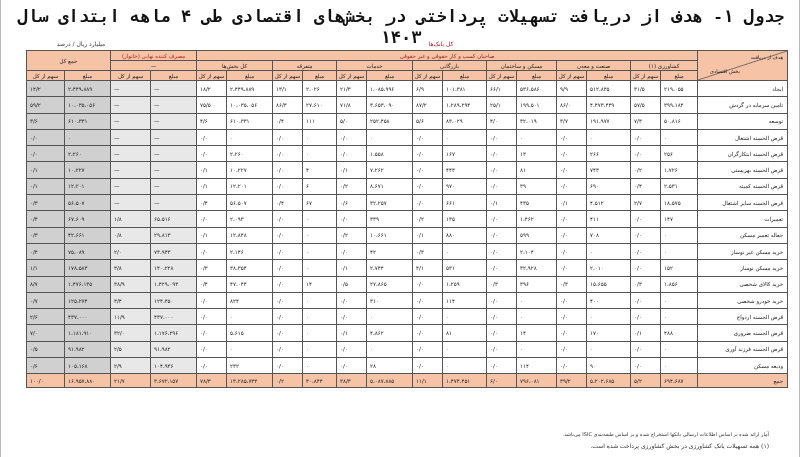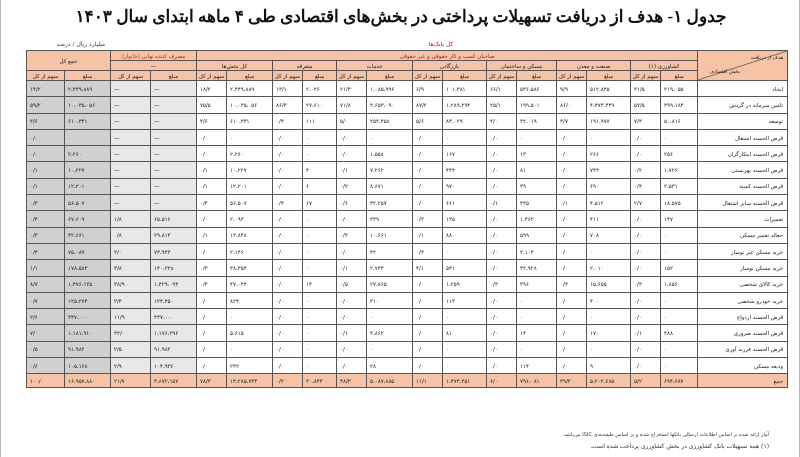--- a/index.html
+++ b/index.html
@@ -1,19 +1,19 @@
 <!DOCTYPE html>
 <html dir="rtl"><head>
 <meta charset="utf-8">
 <style>
   * { box-sizing: border-box; margin: 0; padding: 0; }
   html, body { width: 800px; height: 457px; background: #ffffff; overflow: hidden; }
   body { font-family: "DejaVu Sans", sans-serif; color: #222; position: relative; }
   .page { position: absolute; left: 0; top: 0; width: 800px; height: 457px; border-left: 1px solid #bbb; border-right: 1px solid #bbb; }
-  .title { position: absolute; top: 6px; left: 0; width: 800px; text-align: center; font-size: 17px; font-weight: bold; color: #111; font-family: Liberation Serif, serif; }
+  .title { position: absolute; top: 6px; left: 0; width: 800px; text-align: center; font-size: 17px; font-weight: bold; color: #111; font-family: Liberation Mono, monospace; }
   .bank-label { position: absolute; top: 40px; left: 380px; width: 120px; text-align: center; font-size: 6px; color: #b02020; }
   .unit-label { position: absolute; top: 40px; left: 40px; width: 80px; text-align: center; font-size: 6px; color: #444; }
   table { position: absolute; top: 50px; left: 25px; width: 755px; border-collapse: collapse; table-layout: fixed; direction: rtl; }
   td, th { border: 1px solid #555; font-size: 5.5px; text-align: center; white-space: nowrap; overflow: hidden; height: 16.3px; padding: 0 2px; font-weight: normal; }
   th { background: #f6c3a6; height: 10px; color: #222; }
   th.red { color: #c02020; }
   th.group { color: #a02020; }
   td.rowlabel { text-align: right; padding-right: 4px; background: #fff; }
   td.num { text-align: left; padding-left: 3px; }
   td.g1 { background: #ffffff; }

